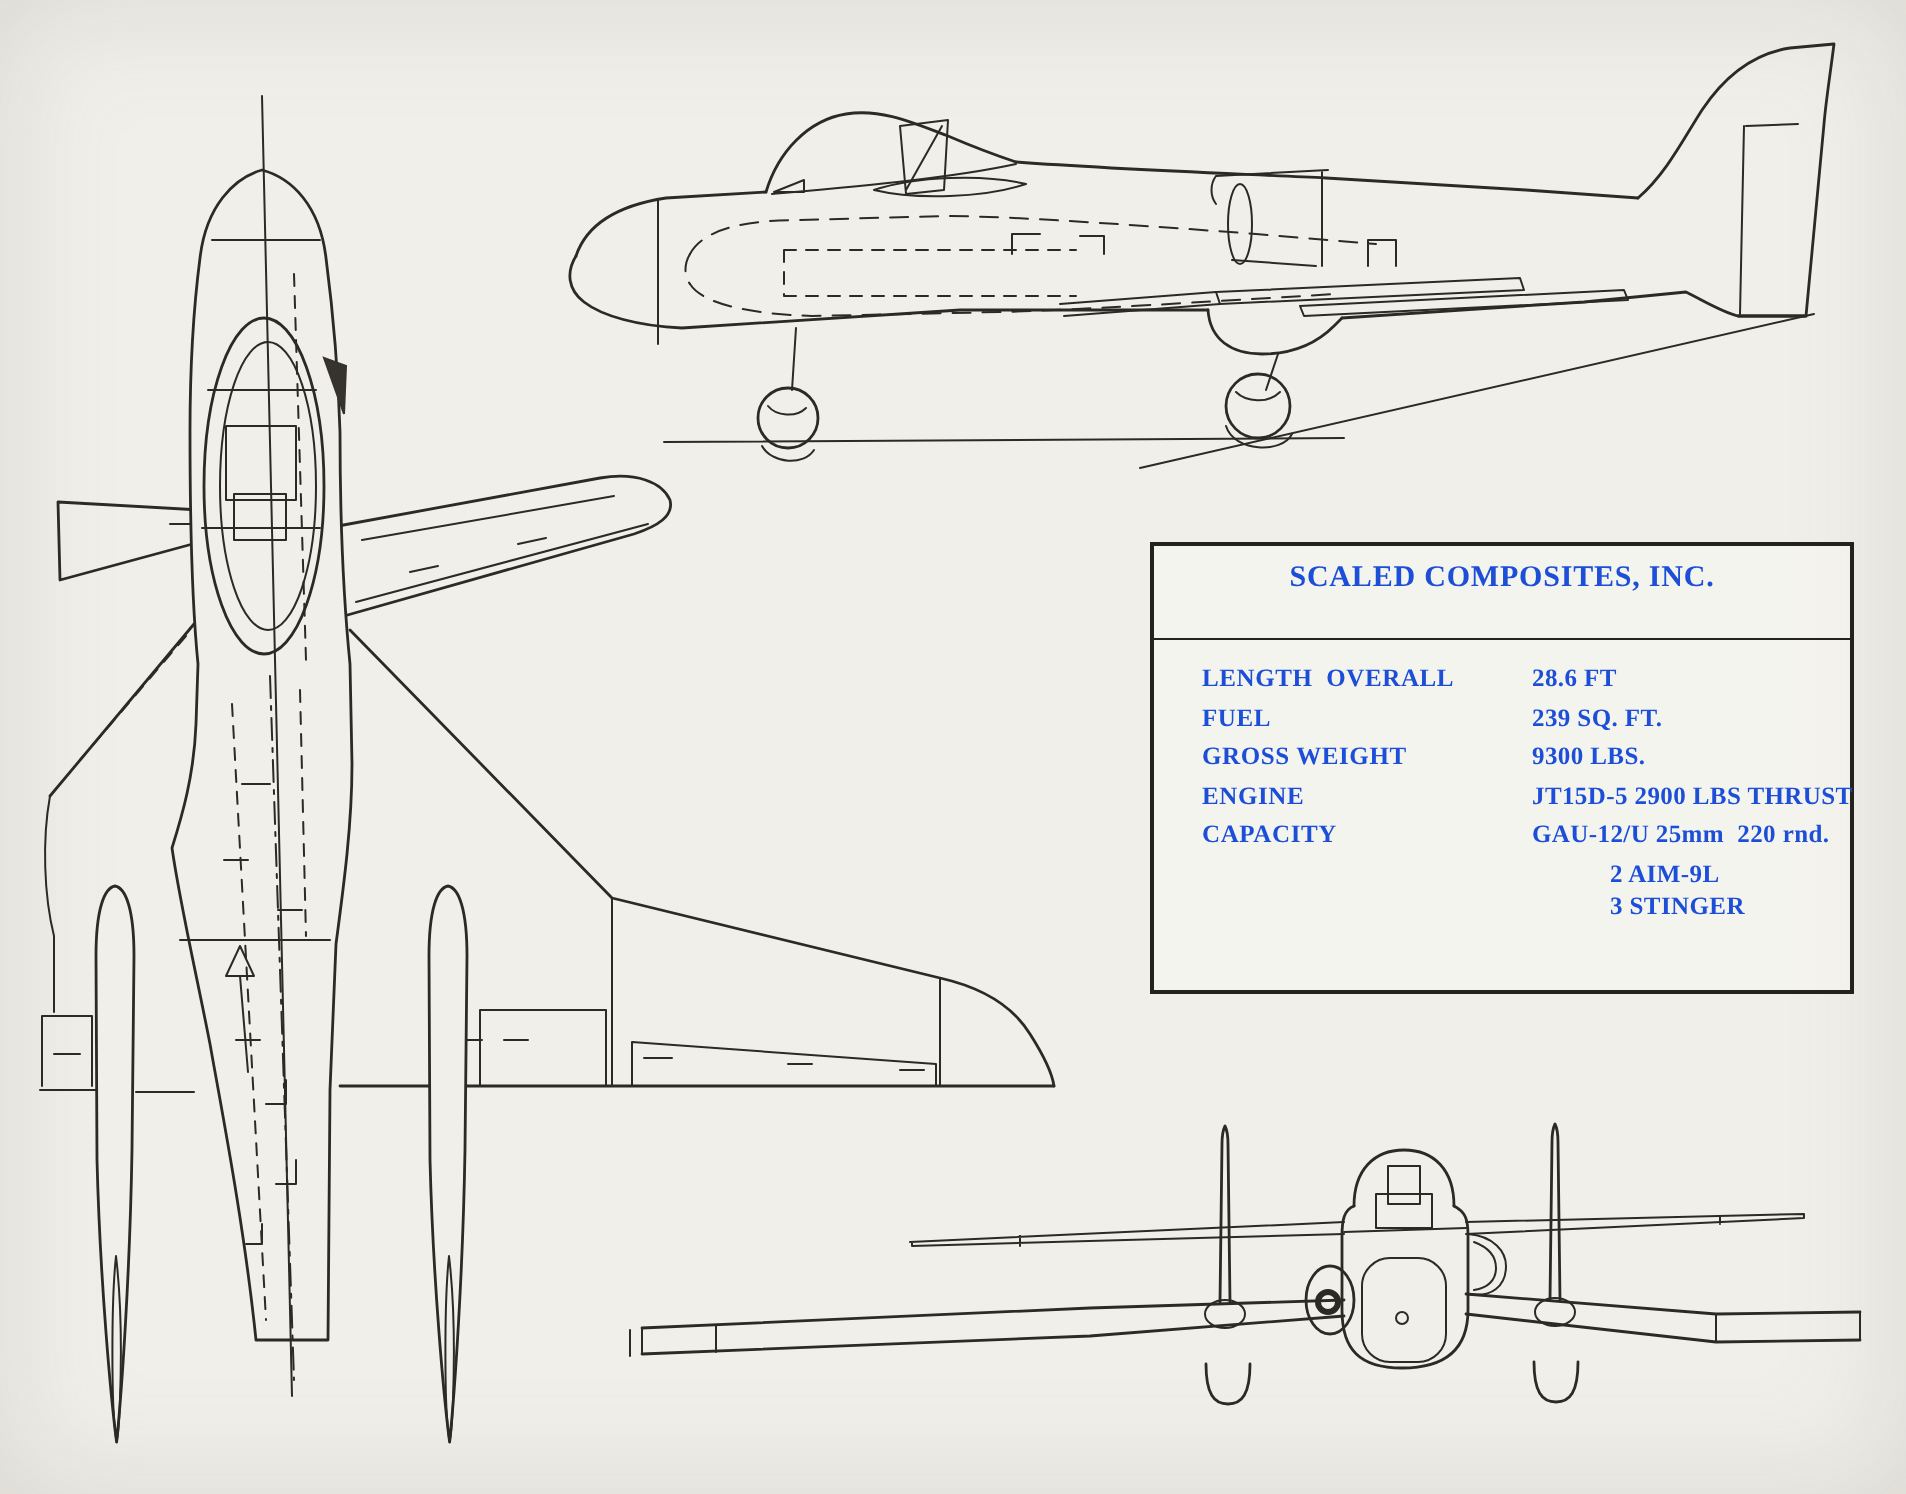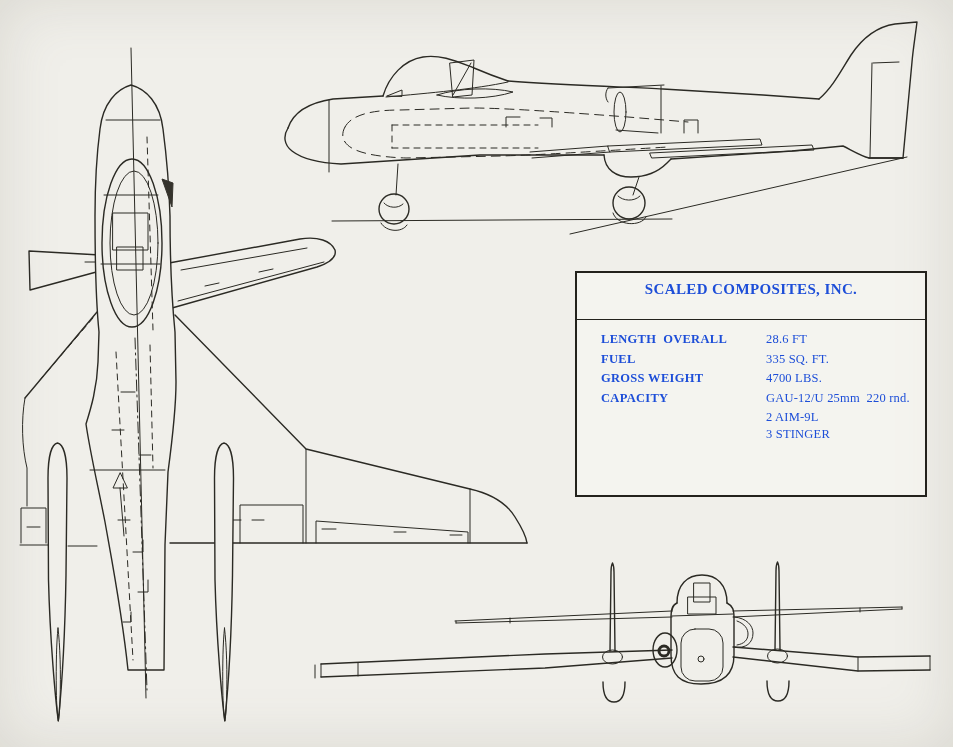--- a/index.html
+++ b/index.html
@@ -26,24 +26,24 @@
     color:#1d4ed8; box-sizing:border-box;margin-left:24px;
   }
   #spec-title { text-align:center; padding-top:7px; height:39px;
     border-bottom:1.5px solid #23221c; }
   #spec-title .t1, #spec-title .t2 {
     font-weight:bold; font-size:15px; line-height:19px; letter-spacing:0.4px;
     white-space:pre;
   }
   #spec-rows { padding:13px 0 0 24px; }
   .spec-row { display:flex; margin-bottom:6px; }
-  .spec-row.cont { margin-bottom:3px; }
+  .spec-row.cont { margin-bottom:3px;gap:39px; }
   .spec-label { width:165px; flex:none; font-weight:bold; font-size:12.5px;
     line-height:13.5px; letter-spacing:0.3px; white-space:pre; }
-  .spec-value { font-weight:normal; font-size:12.5px; line-height:13.5px;
+  .spec-value { font-weight:bold; font-size:12.5px; line-height:13.5px;
     letter-spacing:0.2px; white-space:pre; }
 </style>
 </head>
 <body>
 
 <div id="sheet">
 
 <svg id="drawing" width="953" height="747" viewBox="0 0 953 747">
 
   <g>
@@ -173,25 +173,29 @@
     <div id="spec-title">
       <div class="t1">SCALED COMPOSITES, INC.</div>
     </div>
     <div id="spec-rows">
       <div class="spec-row">
         <span class="spec-label">LENGTH  OVERALL</span>
         <span class="spec-value">28.6 FT</span>
       </div>
       <div class="spec-row">
         <span class="spec-label">FUEL</span>
-        <span class="spec-value">335 SQ. FT.</span>
+        <span class="spec-value">239 SQ. FT.</span>
       </div>
       <div class="spec-row">
         <span class="spec-label">GROSS WEIGHT</span>
-        <span class="spec-value">4700 LBS.</span>
+        <span class="spec-value">9300 LBS.</span>
+      </div>
+      <div class="spec-row">
+        <span class="spec-label">ENGINE</span>
+        <span class="spec-value">JT15D-5 2900 LBS THRUST</span>
       </div>
       <div class="spec-row">
         <span class="spec-label">CAPACITY</span>
         <span class="spec-value">GAU-12/U 25mm  220 rnd.</span>
       </div>
       <div class="spec-row cont">
         <span class="spec-label"></span>
         <span class="spec-value">2 AIM-9L</span>
       </div>
       <div class="spec-row cont">

